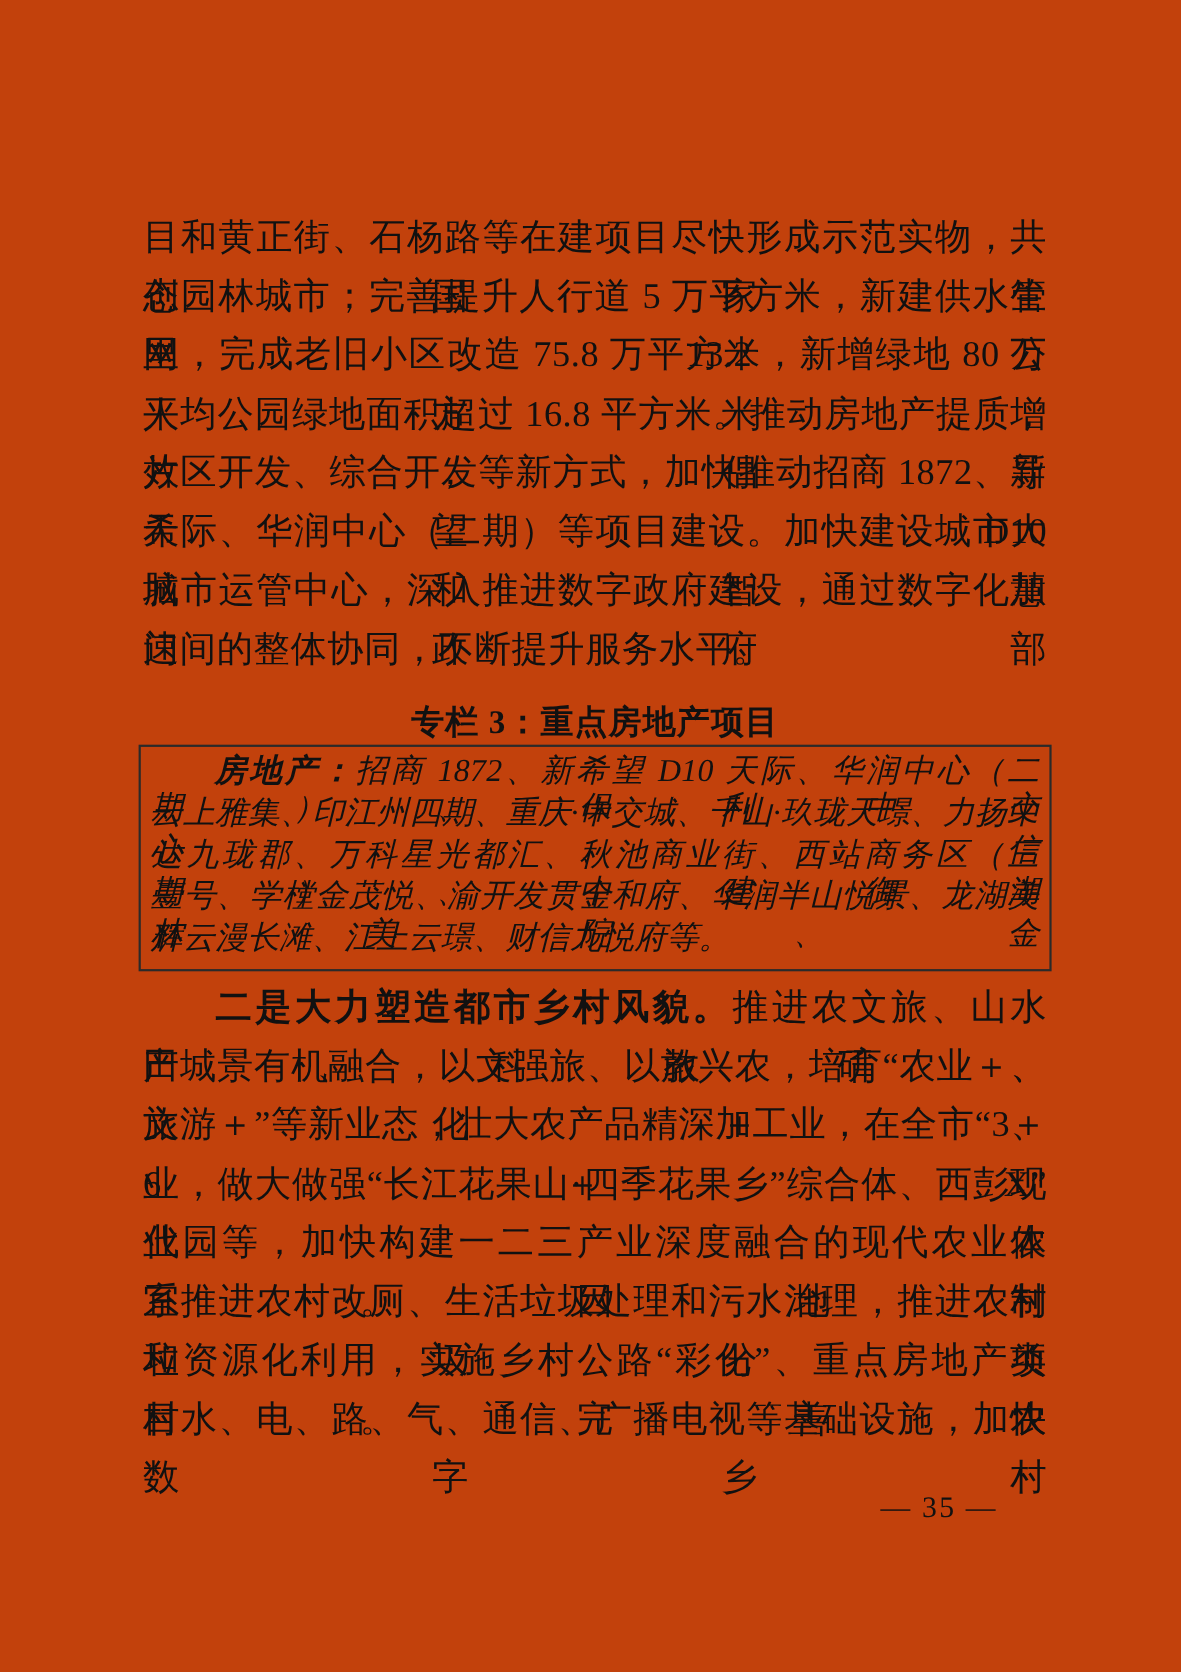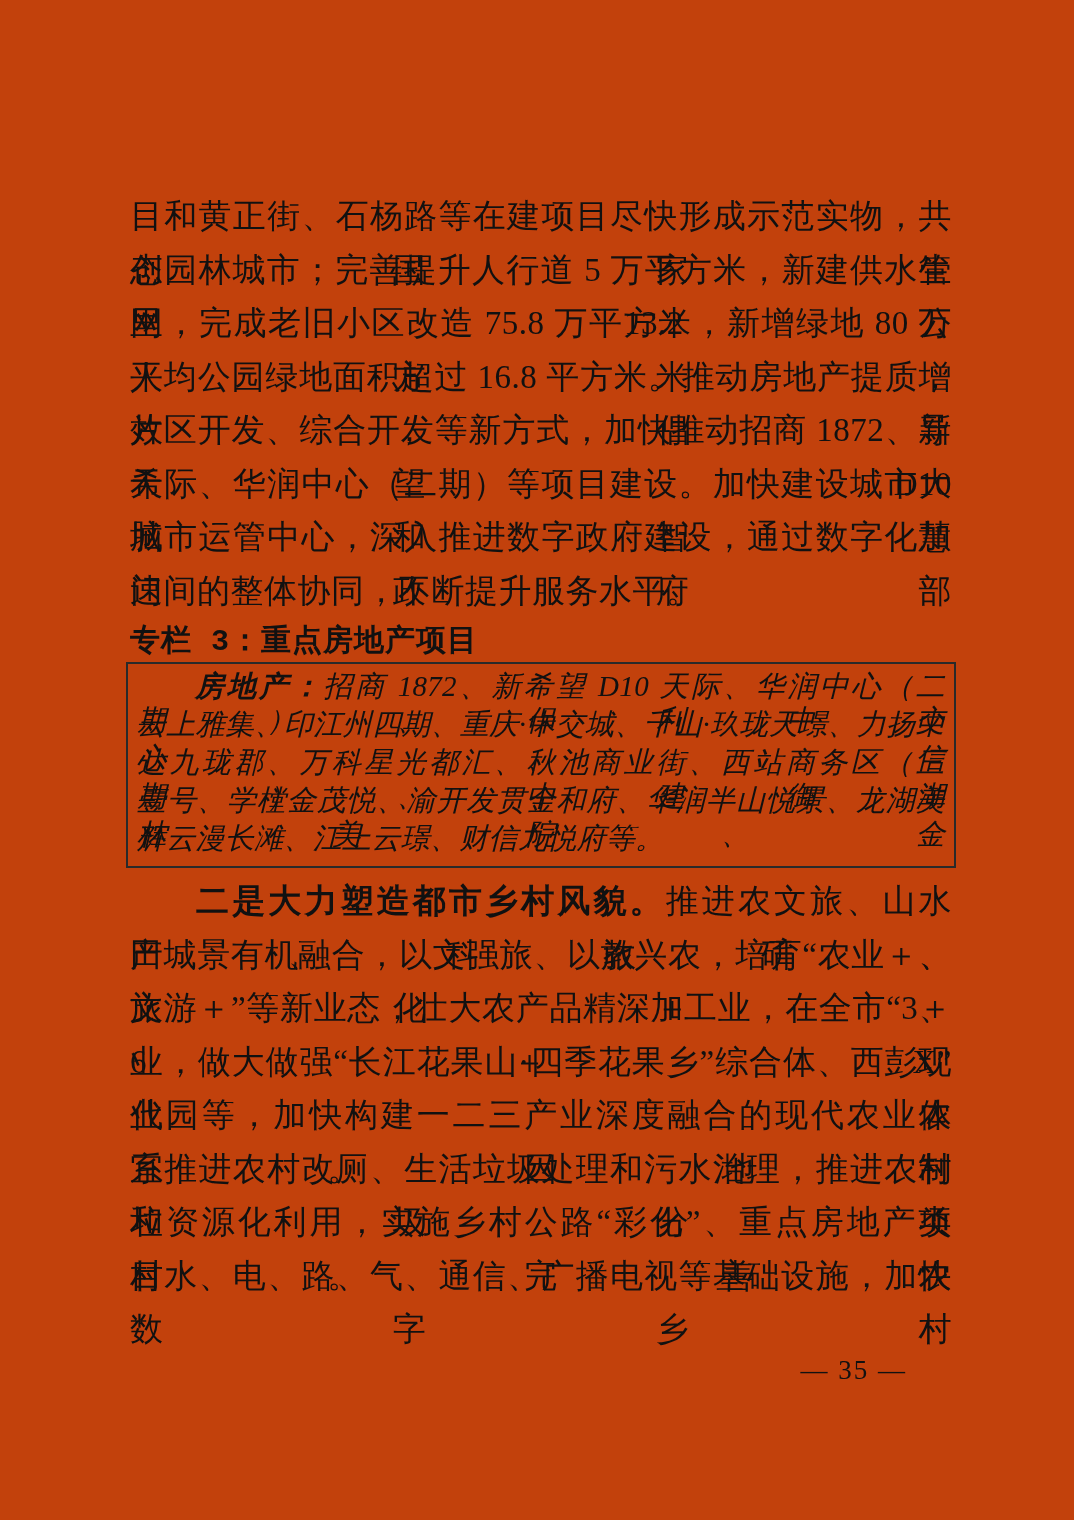--- a/index.html
+++ b/index.html
@@ -33,26 +33,27 @@
     overflow: visible;
   }
   .line.just {
     text-align: justify;
     text-align-last: justify;
   }
   .ind { text-indent: 2em; }
   .b { font-weight: bold; }
   
   .column-title {
-    margin-top: 4px;
+    margin-top: 19px;
     height: 40px;
     line-height: 40px;
+    text-align: center;
     font-size: 30px;
     font-weight: bold;
-    font-family: Liberation Mono, monospace;
+    font-family: Liberation Serif, serif;
     letter-spacing: 1px;
   }
   
   .project-box {
     border: 2px solid #2a2a2a;
     margin-left: -4px;
     margin-right: -4px;
     padding: 5px 9px 7px 9px;
   }
   .boxline {

